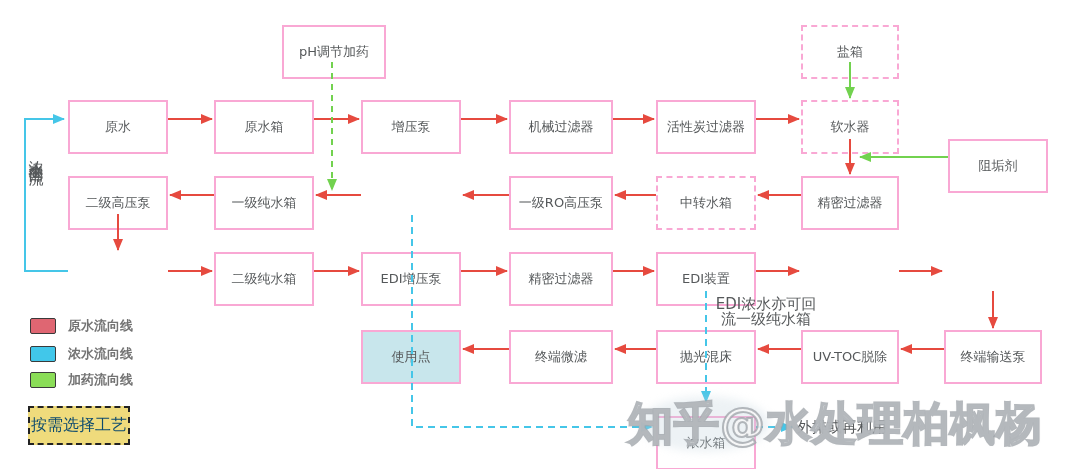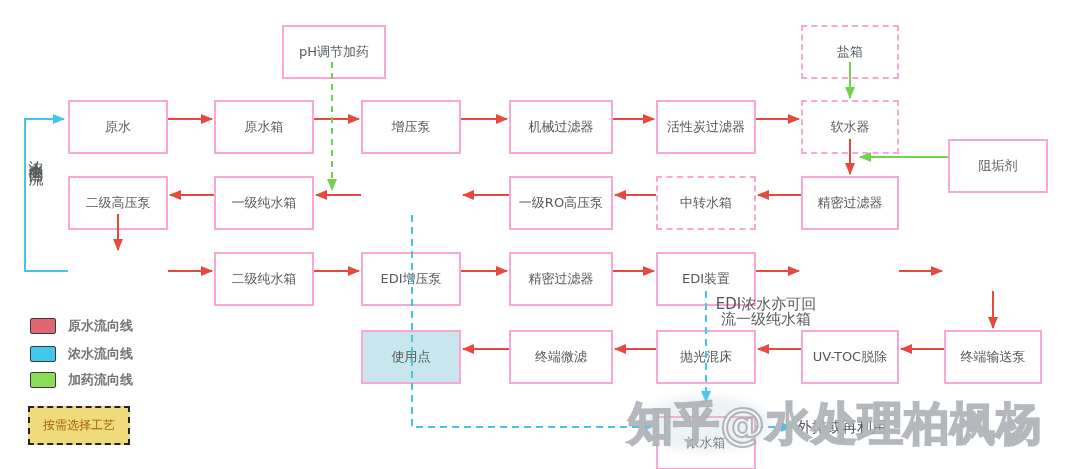--- a/index.html
+++ b/index.html
@@ -18,21 +18,21 @@
   .note.vert{writing-mode:vertical-rl;text-orientation:upright;letter-spacing:2px;}
   svg.wires{position:absolute;left:0;top:0;z-index:3;}
   .legend-row{position:absolute;display:flex;align-items:center;z-index:2;}
   .swatch{width:26px;height:16px;border:1.5px solid #3a3a3a;border-radius:2px;margin-right:12px;box-sizing:border-box;}
   .sw-raw{background:#df6672;}
   .sw-conc{background:#41c7ea;}
   .sw-dose{background:#8add57;}
   .legend-label{font-size:13px;font-weight:600;color:#737373;}
   .optional-box{
     position:absolute;box-sizing:border-box;border:2px dashed #222;background:#efdb7c;
-    display:flex;align-items:center;justify-content:center;font-size:12px;color:#a16207;z-index:2;
+    display:flex;align-items:center;justify-content:center;font-size:16px;color:#0c4a6e;z-index:2;
   }
   .ghost{
     position:absolute;left:640px;top:396px;width:130px;height:56px;border-radius:50%;
     background:rgba(195,213,222,0.30);filter:blur(4px);z-index:4;
   }
   .watermark{
     position:absolute;left:628px;top:394px;z-index:5;font-size:45px;font-weight:700;
     letter-spacing:1px;color:rgba(255,255,255,0.82);
     -webkit-text-stroke:2px rgba(158,163,168,0.75);
     text-shadow:0 0 2px rgba(130,135,140,0.35);

